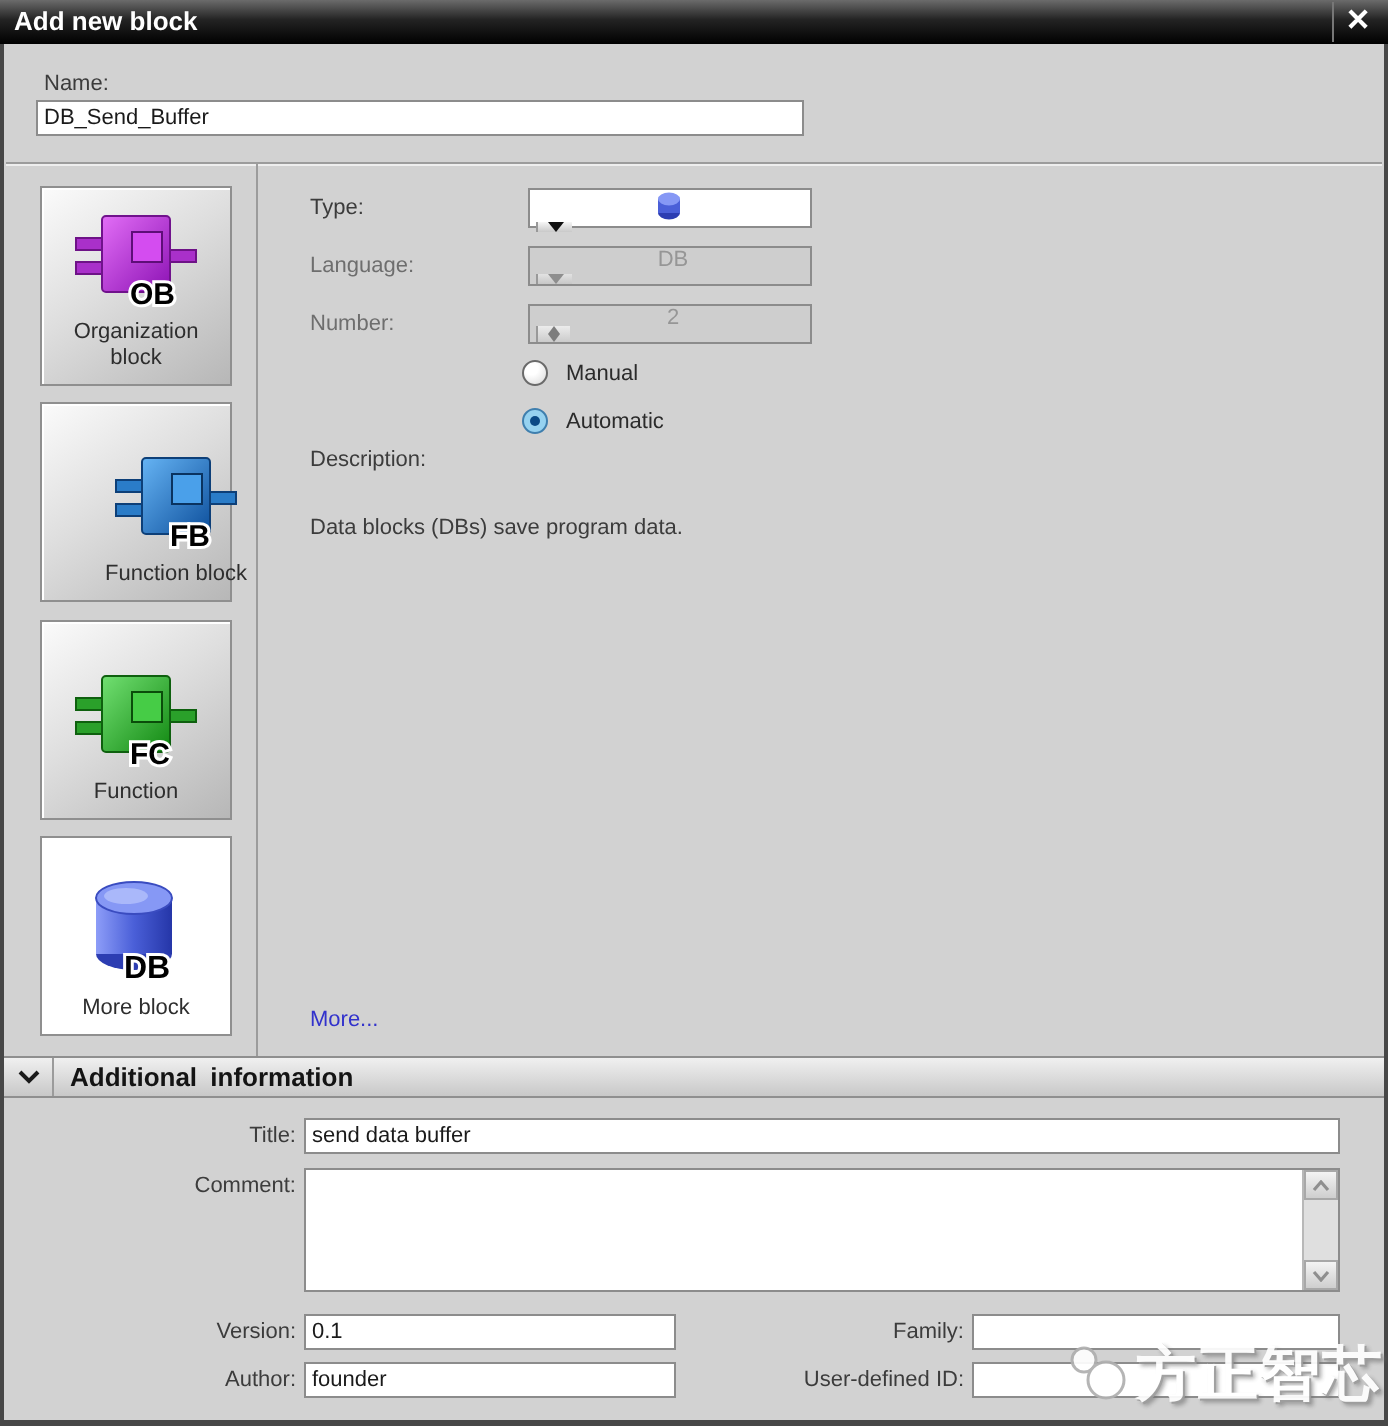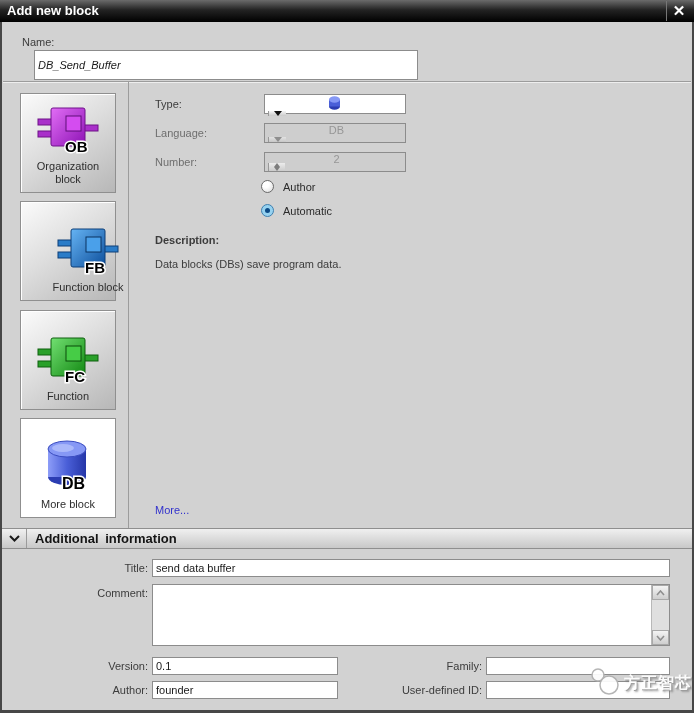--- a/index.html
+++ b/index.html
@@ -67,38 +67,38 @@
   .section-title{font-weight:bold;font-size:13px;padding-left:8px;color:#141414;word-spacing:3px;}
 
   .comment-box{position:absolute;left:152px;top:584px;width:518px;height:62px;background:#fff;
     border:1px solid #8c8c8c;box-sizing:border-box;}
   .vscroll{position:absolute;top:0;right:0;bottom:0;width:17px;background:#dfdfdf;border-left:1px solid #b8b8b8;}
   .vs-btn{position:absolute;left:0;right:0;height:15px;background:linear-gradient(#f4f4f4,#cecece);
     border:1px solid #a8a8a8;box-sizing:border-box;display:flex;align-items:center;justify-content:center;}
   .vs-top{top:0}.vs-bottom{bottom:0}
 
   .watermark{position:absolute;right:2px;top:667px;display:flex;align-items:center;opacity:.93;pointer-events:none;}
-  .wm-text{font-size:16px;font-weight:bold;color:#fff;letter-spacing:1px;
+  .wm-text{font-size:30px;font-weight:bold;color:#fff;letter-spacing:1px;
     text-shadow:1px 1px 0 #9a9a9a,2px 2px 2px rgba(110,110,110,.65);}
 </style>
 </head>
 <body>
 
 <div class="dialog">
 
   <div class="titlebar">
     <span>Add new block</span>
     <span class="close-btn">✕</span>
   </div>
   <div class="edge-l"></div>
   <div class="edge-r"></div>
   <div class="edge-b"></div>
 
   <div class="lbl" style="left:22px;top:36px;">Name:</div>
-  <input class="field" style="left: 34px; top: 50px; width: 384px; height: 30px; font-style: italic;" value="DB_Send_Buffer">
+  <input class="field" style="left: 18px; top: 50px; width: 384px; height: 18px;" value="DB_Send_Buffer">
 
   <div class="h-sep" style="top:81px;"></div>
   <div class="h-sep-hi" style="top:82px;"></div>
   <div class="v-sep" style="left:128px;top:82px;height:446px;"></div>
 
   <div class="block-btn" style="top:93px;">
     <svg width="62" height="50" viewBox="0 0 62 50">
       <defs>
           <linearGradient id="gOB" x1="0" y1="0" x2="1" y2="1">
         <stop offset="0" stop-color="#e26ef6"></stop>
@@ -200,28 +200,28 @@
           <span class="tri-up"></span>
         </span>
       <span class="spin-half">
           <span class="tri-dn"></span>
         </span>
     </span>
   </div>
 
   <div class="radio-row" style="left:261px;top:180px;">
     <span class="radio"></span>
-    <span class="rlabel">Author</span>
+    <span class="rlabel">Manual</span>
   </div>
   <div class="radio-row" style="left:261px;top:204px;">
     <span class="radio selected"></span>
     <span class="rlabel">Automatic</span>
   </div>
 
-  <div class="lbl" style="left:155px;top:234px;font-weight:bold;">Description:</div>
+  <div class="lbl" style="left:155px;top:224px;">Description:</div>
   <div class="lbl" style="left:155px;top:258px;">Data blocks (DBs) save program data.</div>
 
   <div class="link" style="left:155px;top:504px;">More...</div>
 
   <div class="section-bar">
     <span class="chevron-box">
       <svg width="11" height="7" viewBox="0 0 11 7">
         <polyline points="1,1 5.5,5.5 10,1" fill="none" stroke="#1a1a1a" stroke-width="2"></polyline>
       </svg>
     </span>

